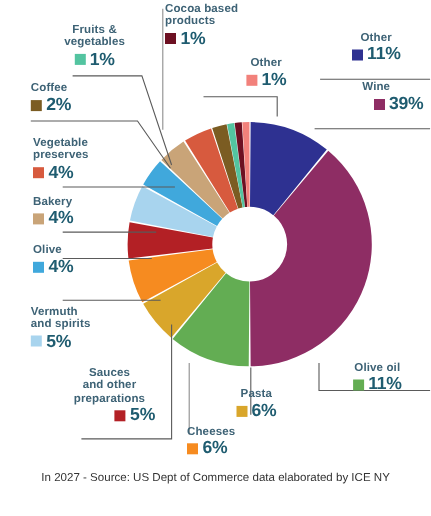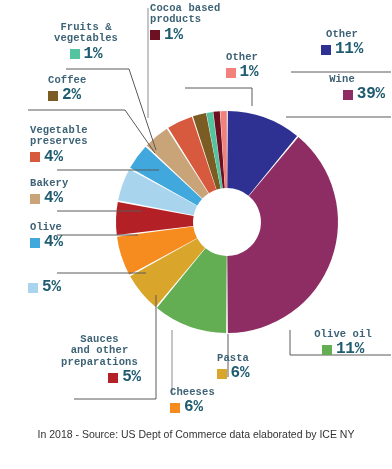--- a/index.html
+++ b/index.html
@@ -25,21 +25,20 @@
     left: 0;
     top: 0;
     width: 392px;
     height: 469px;
     overflow: visible;
   }
   .label-block {
     position: absolute;
     color: #2f5566;
     line-height: 1.08;
-    font-family: Liberation Mono, monospace;
   }
   .label-title {
     font-size: 10.5px;
     font-weight: bold;
     color: #3d6275;
     letter-spacing: 0.1px;
     white-space: pre-line;
   }
   .label-valrow {
     display: flex;
@@ -174,21 +173,21 @@
   </div>
 
   <div class="label-block align-right" style="left:299px; top:74px; width:86px;">
     <div class="label-title">Wine</div>
     <div class="label-valrow">
       <span class="swatch" style="background:#8e2d64"></span>
       <span class="label-pct">39%</span>
     </div>
   </div>
 
-  <div class="label-block" style="left:48px; top:75px; width:90px;">
+  <div class="label-block" style="left:28px; top:75px; width:90px;">
     <div class="label-title">Coffee</div>
     <div class="label-valrow">
       <span class="swatch" style="background:#7b5c22"></span>
       <span class="label-pct">2%</span>
     </div>
   </div>
 
   <div class="label-block" style="left:30px; top:125px; width:94px;">
     <div class="label-title">Vegetable
 preserves</div>
@@ -208,20 +207,22 @@
 
   <div class="label-block" style="left:30px; top:222px; width:90px;">
     <div class="label-title">Olive</div>
     <div class="label-valrow">
       <span class="swatch" style="background:#40a8dc"></span>
       <span class="label-pct">4%</span>
     </div>
   </div>
 
   <div class="label-block" style="left:28px; top:278px; width:96px;">
+    <div class="label-title">Vermuth
+and spirits</div>
     <div class="label-valrow">
       <span class="swatch" style="background:#a8d4ee"></span>
       <span class="label-pct">5%</span>
     </div>
   </div>
 
   <div class="label-block align-right" style="left:58px; top:334px; width:83px;">
     <div class="label-title">Sauces
 and other
 preparations</div>
@@ -248,15 +249,15 @@
   </div>
 
   <div class="label-block align-center" style="left:302px; top:329px; width:82px;">
     <div class="label-title">Olive oil</div>
     <div class="label-valrow">
       <span class="swatch" style="background:#63ad53"></span>
       <span class="label-pct">11%</span>
     </div>
   </div>
 
-  <div class="caption">In 2018 - Source: US Dept of Commerce data elaborated by ICE NY</div>
+  <div class="caption">In 2027 - Source: US Dept of Commerce data elaborated by ICE NY</div>
 
 </div>
 
 </body></html>

